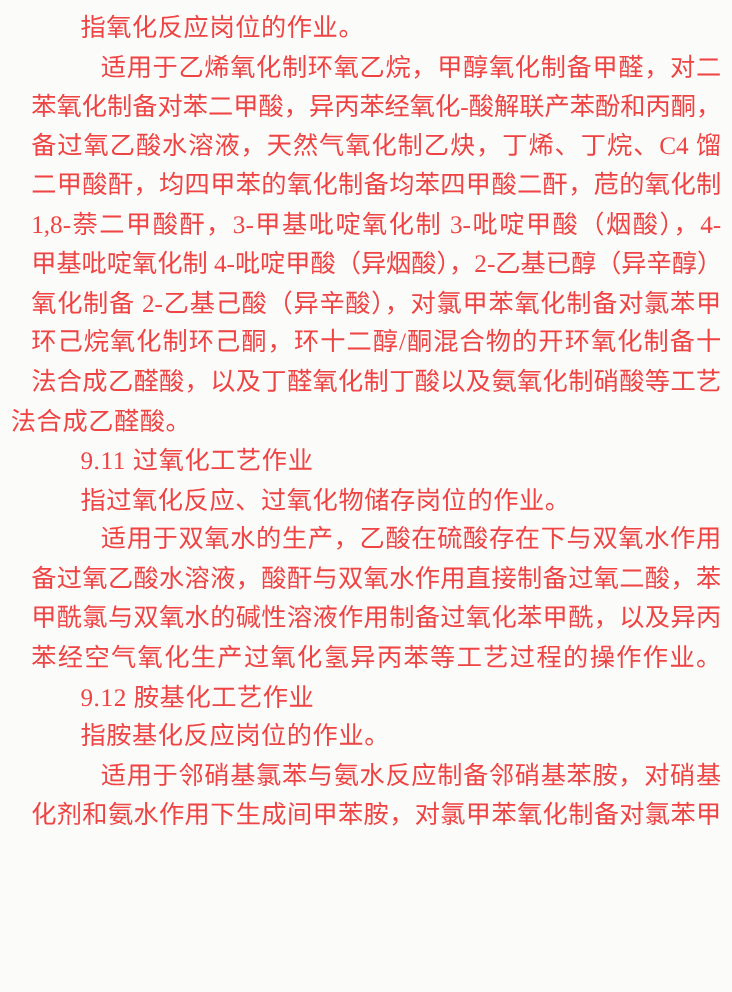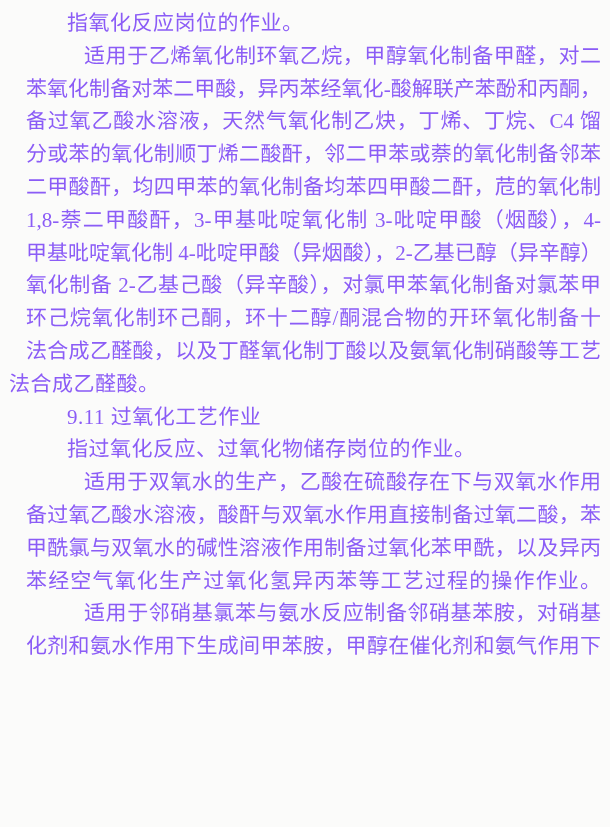--- a/index.html
+++ b/index.html
@@ -37,36 +37,37 @@
     letter-spacing: 0;
     margin-left: 17px;
   }
   .line.indent {
     text-indent: 58px;
   }
 </style>
 </head>
 <body style="background: rgb(251, 251, 250);">
 
-<div class="page" style="color: #8b5cf6;">
+<div class="page" style="color: #ef4444;">
   <div id="text-block">
       <div class="line indent">指氧化反应岗位的作业。</div>
       <div class="line indent j">适用于乙烯氧化制环氧乙烷，甲醇氧化制备甲醛，对二甲</div>
       <div class="line j">苯氧化制备对苯二甲酸，异丙苯经氧化-酸解联产苯酚和丙酮，</div>
       <div class="line j">备过氧乙酸水溶液，天然气氧化制乙炔，丁烯、丁烷、C4 馏</div>
-      <div class="line j">分或苯的氧化制顺丁烯二酸酐，邻二甲苯或萘的氧化制备邻苯</div>
       <div class="line j">二甲酸酐，均四甲苯的氧化制备均苯四甲酸二酐，苊的氧化制</div>
       <div class="line j">1,8-萘二甲酸酐，3-甲基吡啶氧化制 3-吡啶甲酸（烟酸），4-</div>
       <div class="line j">甲基吡啶氧化制 4-吡啶甲酸（异烟酸），2-乙基已醇（异辛醇）</div>
       <div class="line j">氧化制备 2-乙基己酸（异辛酸），对氯甲苯氧化制备对氯苯甲</div>
       <div class="line j">环己烷氧化制环己酮，环十二醇/酮混合物的开环氧化制备十</div>
       <div class="line j">法合成乙醛酸，以及丁醛氧化制丁酸以及氨氧化制硝酸等工艺</div>
       <div class="line">法合成乙醛酸。</div>
       <div class="line indent">9.11 过氧化工艺作业</div>
       <div class="line indent">指过氧化反应、过氧化物储存岗位的作业。</div>
       <div class="line indent j">适用于双氧水的生产，乙酸在硫酸存在下与双氧水作用制</div>
       <div class="line j">备过氧乙酸水溶液，酸酐与双氧水作用直接制备过氧二酸，苯</div>
       <div class="line j">甲酰氯与双氧水的碱性溶液作用制备过氧化苯甲酰，以及异丙</div>
       <div class="line j">苯经空气氧化生产过氧化氢异丙苯等工艺过程的操作作业。</div>
+      <div class="line indent">9.12 胺基化工艺作业</div>
+      <div class="line indent">指胺基化反应岗位的作业。</div>
       <div class="line indent j">适用于邻硝基氯苯与氨水反应制备邻硝基苯胺，对硝基氯</div>
-      <div class="line j">化剂和氨水作用下生成间甲苯胺，甲醇在催化剂和氨气作用下</div>
+      <div class="line j">化剂和氨水作用下生成间甲苯胺，对氯甲苯氧化制备对氯苯甲</div>
     </div>
 </div>
 
 </body></html>

